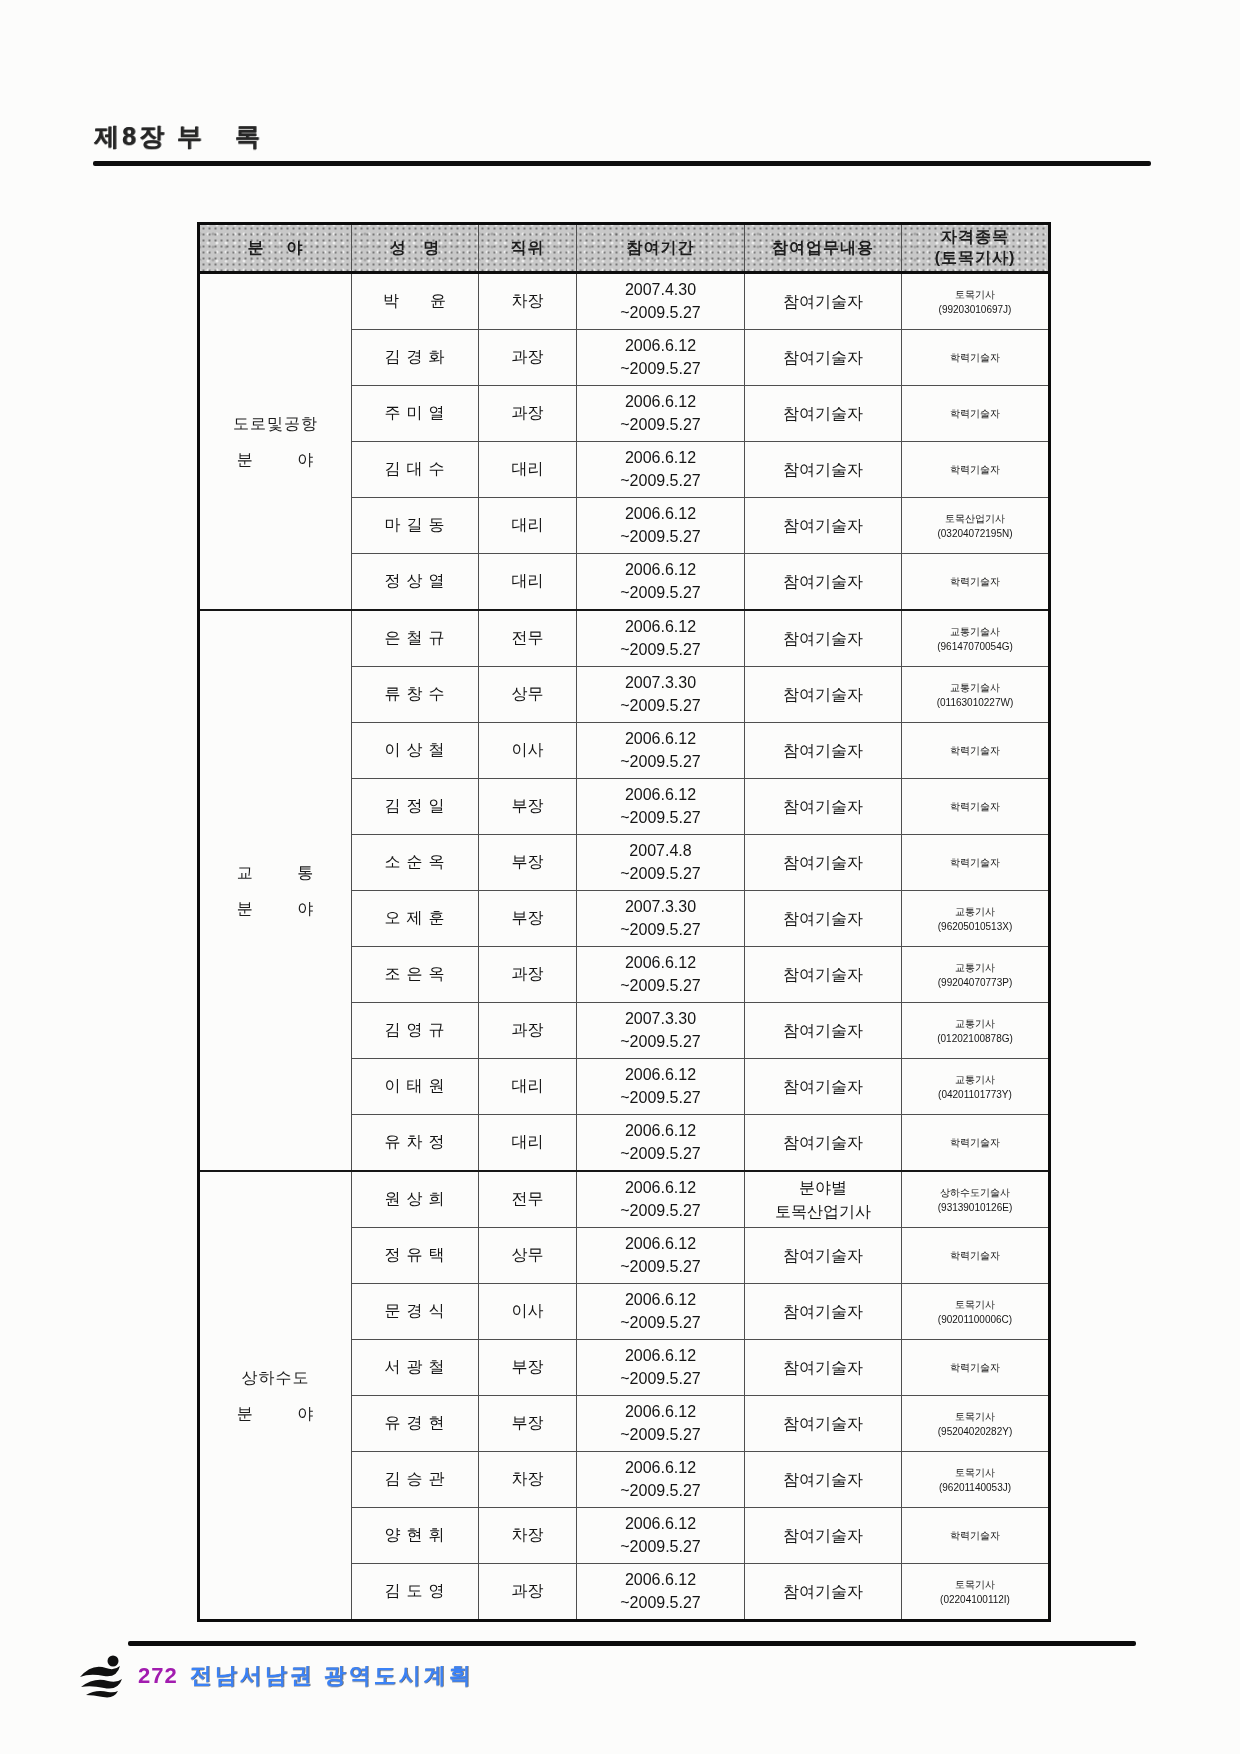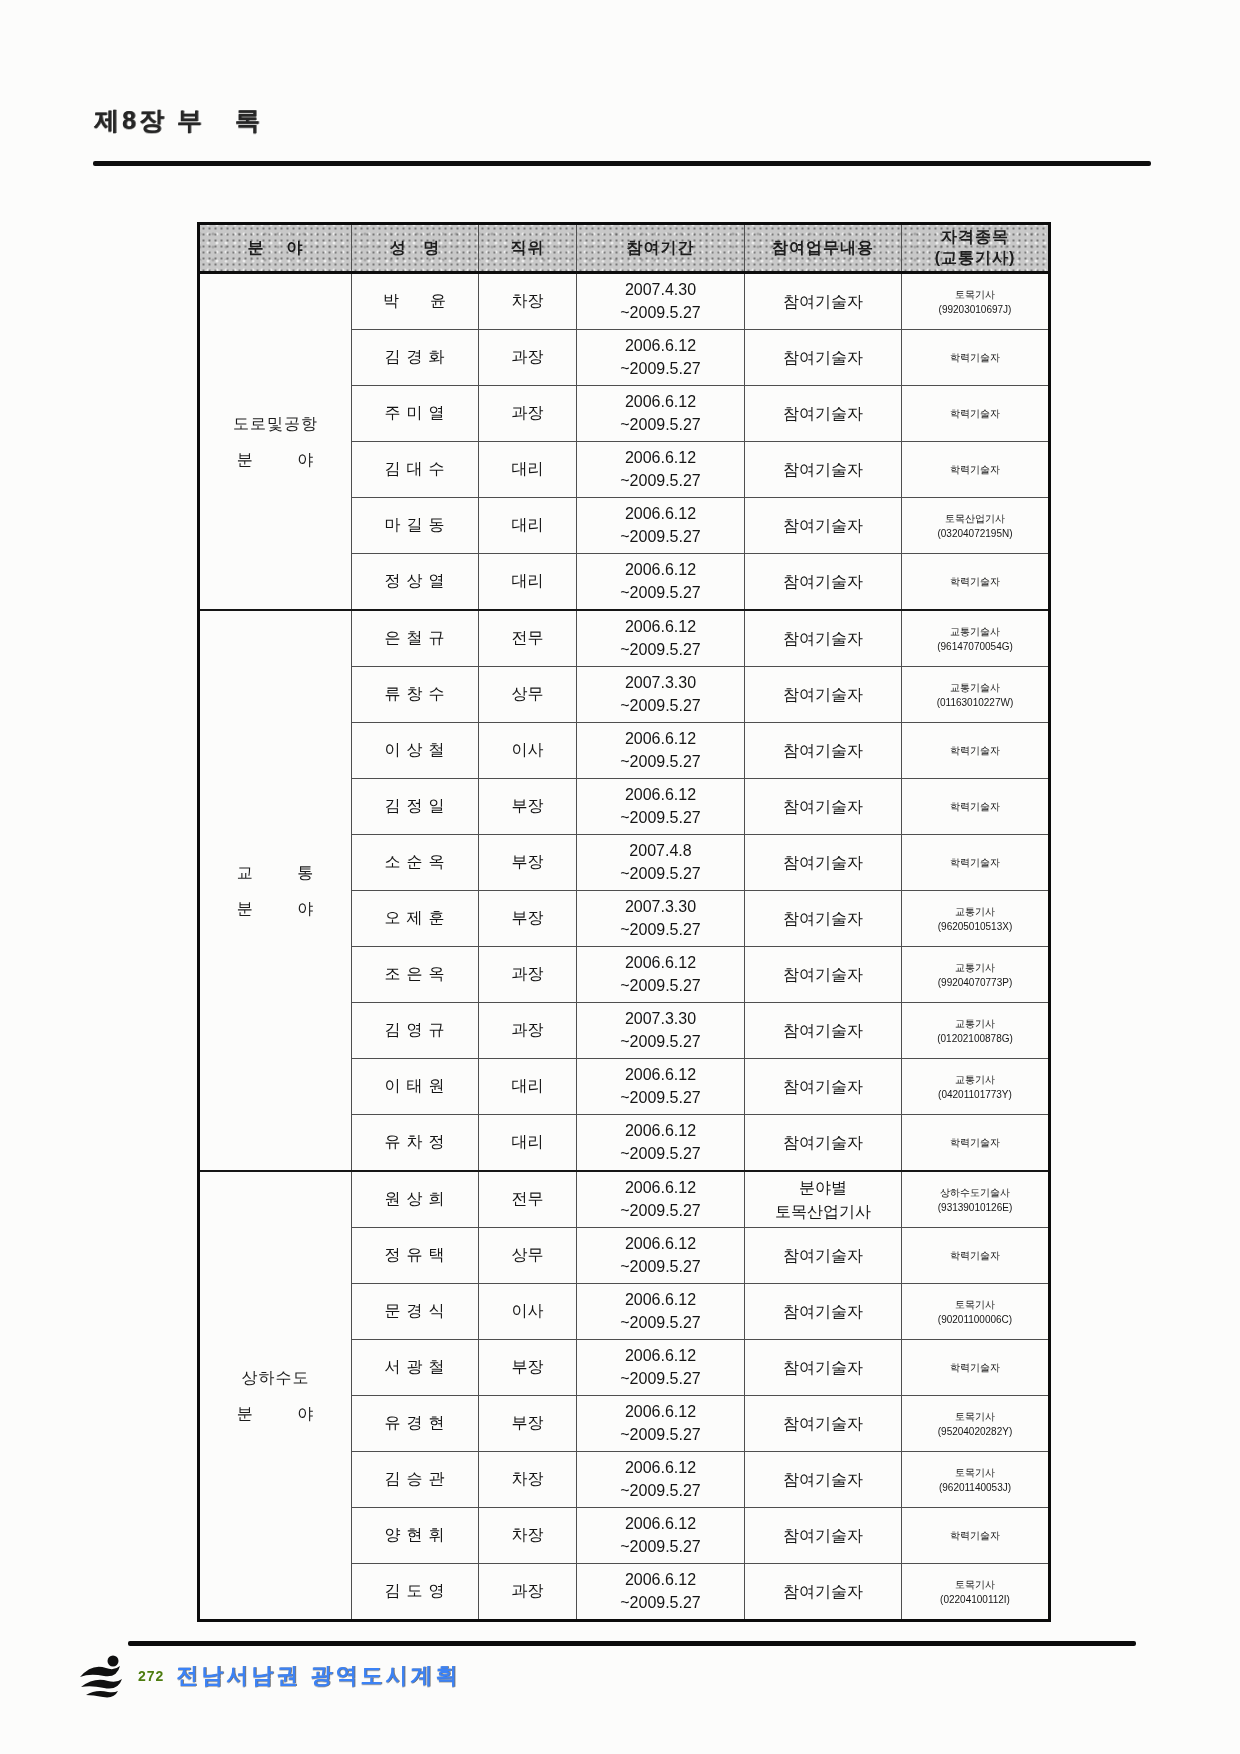--- a/index.html
+++ b/index.html
@@ -8,21 +8,21 @@
     background:#fcfcfb;
     font-family:"Liberation Sans","DejaVu Sans",sans-serif;
     color:#161616;
     position:relative;
     overflow:hidden;
   }
   .page{position:absolute;inset:0;}
 
   
   .chapter-title{
-    position:absolute;left:94px;top:104px;
+    position:absolute;left:94px;top:120px;
     font-size:25px;font-weight:bold;letter-spacing:3px;
     white-space:pre;color:#262626;
     text-shadow:1px 0 0 rgba(50,50,50,.65), 0 1px 0 rgba(70,70,70,.4);
   }
   .header-rule{
     position:absolute;left:93px;top:161px;width:1058px;height:5px;
     background:#0e0e0e;border-radius:2px;
   }
 
   
@@ -67,21 +67,21 @@
   .footer-rule{
     position:absolute;left:128px;top:1641px;width:1008px;height:5px;
     background:#0b0b0b;border-radius:2px;
   }
   .footer{
     position:absolute;left:76px;top:1650px;
     display:flex;align-items:center;gap:12px;height:52px;
   }
   .footer .logo{width:50px;height:46px;display:block;}
   .footer-page-number{
-    font-size:14px;font-weight:600;color:#4d7c0f;letter-spacing:1px;
+    font-size:22px;font-weight:600;color:#a21caf;letter-spacing:1px;
   }
   .footer-title{
     font-size:22px;font-weight:bold;letter-spacing:3px;color:#3b82f6;
     text-shadow:1px 0 0 rgba(45,45,45,.6), 0 1px 0 rgba(70,70,70,.35);
     white-space:pre;
   }
 </style>
 </head>
 <body>
 
@@ -101,21 +101,21 @@
         <col style="width:148px">
       </colgroup>
       <thead>
         <tr>
             <th>분    야</th>
             <th>성   명</th>
             <th>직위</th>
             <th>참여기간</th>
             <th>참여업무내용</th>
             <th>자격종목
-(교통기사)</th>
+(토목기사)</th>
           </tr>
       </thead>
       <tbody>
           <tr class="group-start">
             <td class="field-cell" rowspan="6">도로및공항
 분        야</td>
             <td class="name-cell">박      윤</td>
             <td class="position-cell">차장</td>
             <td class="period-cell">2007.4.30
 ~2009.5.27</td>

